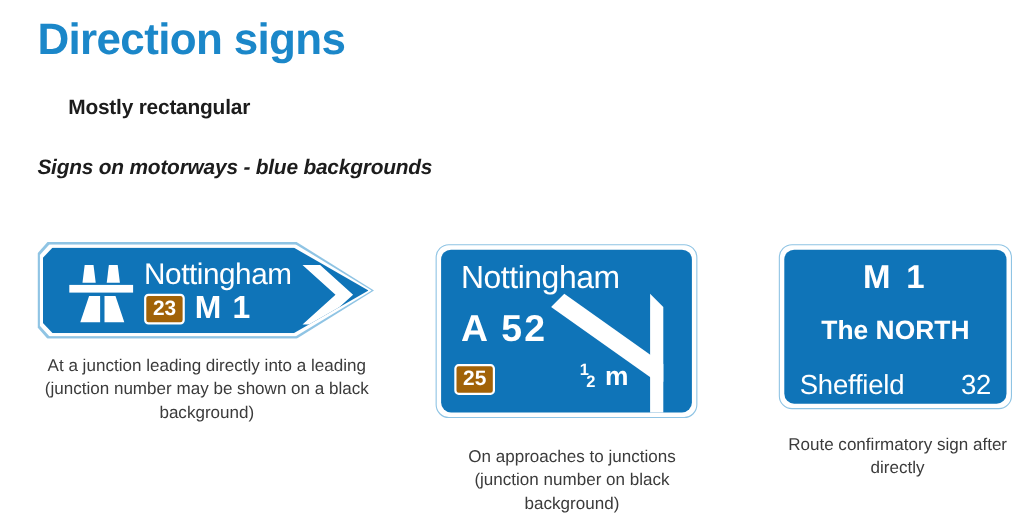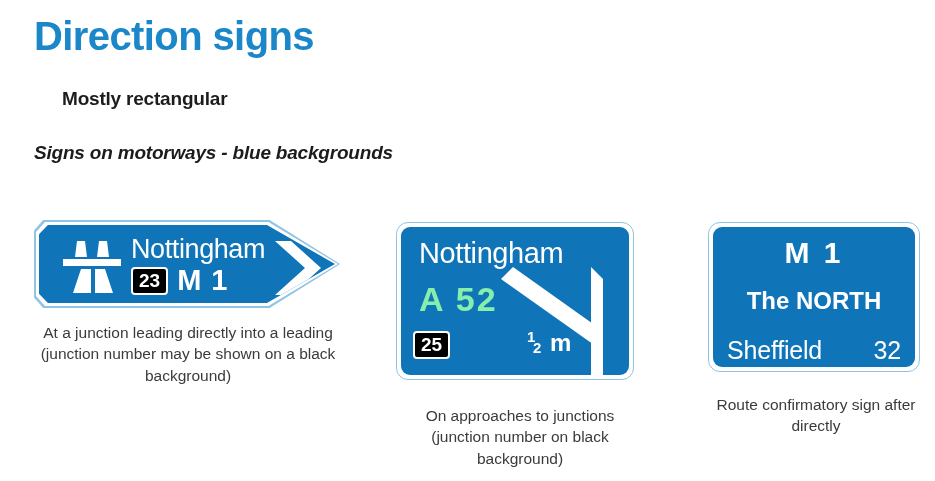--- a/index.html
+++ b/index.html
@@ -118,21 +118,21 @@
     white-space: nowrap;
   }
   #sign-1 .route-row {
     display: flex;
     align-items: center;
     gap: 9px;
     margin-top: 3px;
   }
   .junction-badge {
     display: inline-block;
-    background: #000000;
+    background: #a16207;
     color: #ffffff;
     border: 2px solid #ffffff;
     border-radius: 4px;
     font-size: 19px;
     font-weight: bold;
     line-height: 1;
     padding: 2px 6px 3px 6px;
     letter-spacing: 0px;
   }
   #sign-1 .route-number {
@@ -179,21 +179,21 @@
     letter-spacing: -0.4px;
     line-height: 1;
     white-space: nowrap;
   }
   #sign-2 .route-number {
     position: absolute;
     left: 18px;
     top: 55px;
     font-size: 34px;
     font-weight: bold;
-    color: #86efac;
+    color: #ffffff;
     letter-spacing: 2px;
     line-height: 1;
     white-space: nowrap;
   }
   #sign-2 .badge-wrap {
     position: absolute;
     left: 12px;
     bottom: 16px;
     text-decoration: underline;
   }

